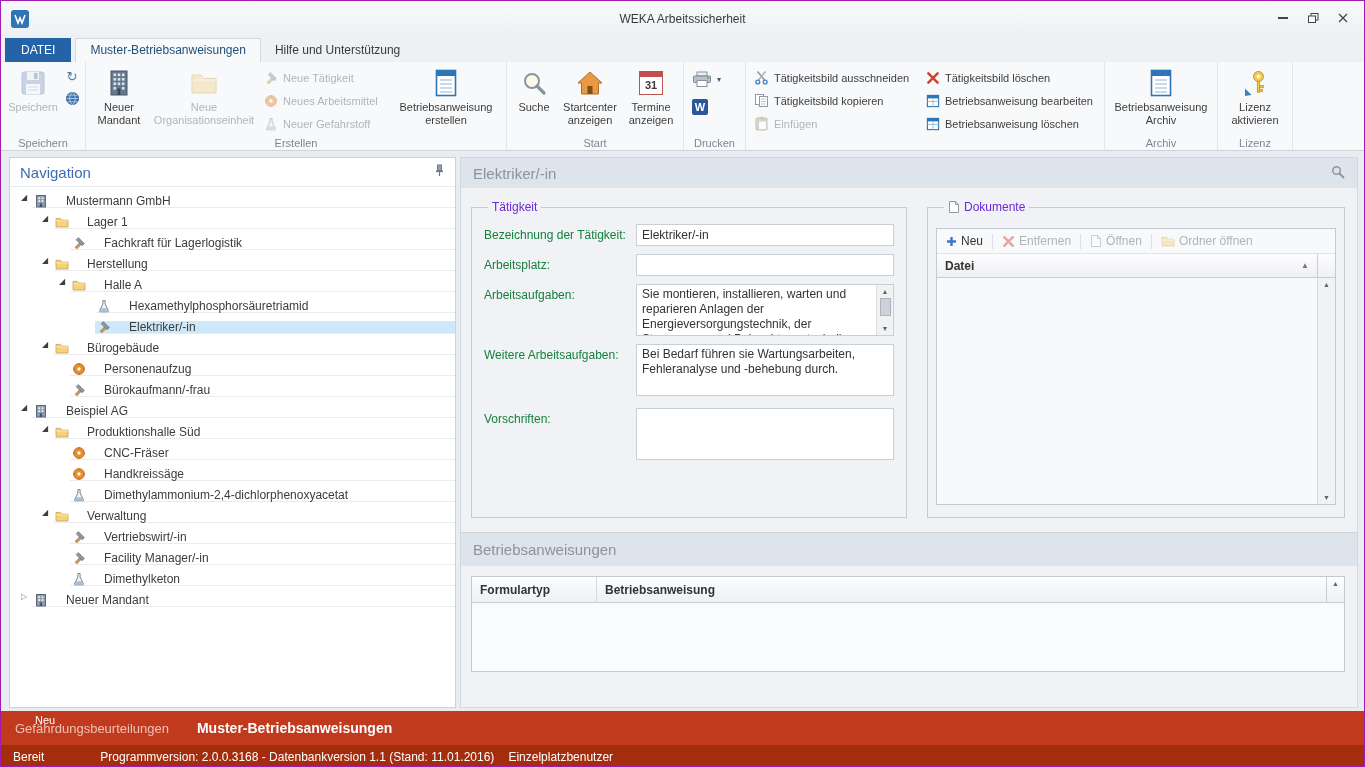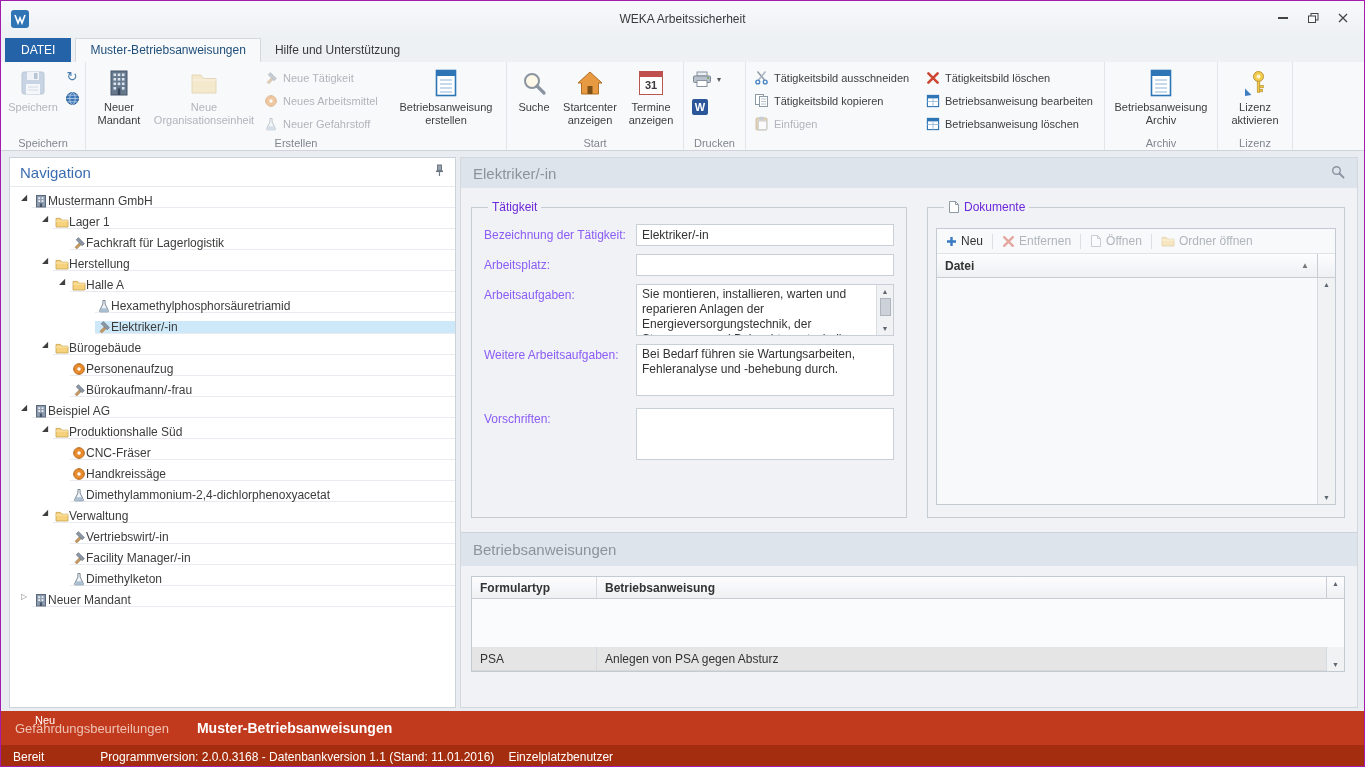--- a/index.html
+++ b/index.html
@@ -41,36 +41,36 @@
 
   
   .nav-panel{position:absolute;left:8px;top:156px;width:447px;height:551px;background:#fff;border:1px solid #ccd2d9;}
   .nav-header{height:29px;display:flex;align-items:center;justify-content:space-between;padding:0 10px;border-bottom:1px solid #e7eaee;}
   .nav-title{font-size:15px;color:#3b6cb0;}
   .tree{overflow:hidden;}
   .trow{display:flex;align-items:stretch;height:21px;font-size:12px;color:#3c3c3c;cursor:default;}
   .lvl0{padding-left:6px;}.lvl1{padding-left:27px;}.lvl2{padding-left:44px;}.lvl3{padding-left:69px;}
   .exp{width:16px;flex:none;display:flex;align-items:center;justify-content:center;font-size:8px;color:#3f3f3f;}
   .exp.closed{color:#8a8a8a;}
-  .rb{flex:1;display:flex;align-items:center;gap:0;border-bottom:1px solid #e8ebef;padding-left:2px;min-width:0;margin-top:8px;}
+  .rb{flex:1;display:flex;align-items:center;gap:18px;border-bottom:1px solid #e8ebef;padding-left:2px;min-width:0;margin-top:8px;}
   .rb.sel{background:#cde9f9;}
   .tl{white-space:nowrap;overflow:hidden;}
   .ti{width:14px;height:14px;flex:none;}
 
   
   .content{position:absolute;left:459px;top:156px;width:898px;height:551px;background:#f0f2f5;border:1px solid #d3d8de;}
   .content-header{height:30px;display:flex;align-items:center;justify-content:space-between;padding:0 12px;background:#dee4ec;}
   .ch-title,.ba-title{font-size:15px;color:#8d939c;}
   .form-area{position:absolute;top:30px;left:0;right:0;height:344px;}
   .fs{position:absolute;border:1px solid #c6ccd4;padding:10px 12px 8px;}
   .fs legend{font-size:12px;color:#6d28d9;padding:0 4px;margin-left:4px;display:flex;align-items:center;gap:4px;}
   .fs-t{left:10px;top:12px;width:436px;height:318px;}
   .fs-d{left:466px;top:12px;right:12px;height:318px;}
   .frow{display:flex;align-items:flex-start;margin-bottom:8px;}
-  .flabel{width:152px;flex:none;font-size:12px;color:#8b5cf6;padding-top:4px;}
+  .flabel{width:152px;flex:none;font-size:12px;color:#15803d;padding-top:4px;}
   .fctl{flex:1;min-width:0;}
   .fld{width:100%;height:22px;border:1px solid #c9cfd7;background:#fff;font-family:"Liberation Sans","DejaVu Sans",sans-serif;font-size:12px;padding:0 5px;color:#333;}
   .tbox{height:52px;border:1px solid #c9cfd7;background:#fff;position:relative;font-size:12px;line-height:15px;color:#333;overflow:hidden;padding:2px 6px 2px 5px;}
   .tbox.has-scroll{padding-right:21px;}
   .tscroll{position:absolute;top:0;right:0;bottom:0;width:17px;background:#f1f2f4;border-left:1px solid #dadde2;display:flex;flex-direction:column;align-items:center;padding:2px 0;}
   .sarr{font-size:7px;color:#5d666f;line-height:9px;}
   .sthumb{width:11px;height:18px;background:#cdd2d9;border:1px solid #aeb4bd;margin-bottom:auto;margin-top:2px;}
 
   
   .dok-box{position:absolute;left:8px;right:8px;top:14px;bottom:12px;border:1px solid #c4cad2;background:#f7f9fb;display:flex;flex-direction:column;}
@@ -739,31 +739,20 @@
       <span class="ba-title">Betriebsanweisungen</span>
     </div>
     <div class="ba-table">
       <div class="ba-thead">
         <div class="ba-th1">Formulartyp</div>
         <div class="ba-th2">Betriebsanweisung</div>
         <div class="ba-thscroll">
             <span class="sarr">▲</span>
           </div>
       </div>
-      <div class="ba-grid">
-        <div class="ba-rowsarea">
-          <div class="ba-row">
-            <div class="ba-c1">PSA</div>
-            <div class="ba-c2">Anlegen von PSA gegen Absturz</div>
-          </div>
-        </div>
-        <div class="vscroll">
-          <span class="sarr" style="margin-top:auto">▼</span>
-        </div>
-      </div>
     </div>
   </div>
 
   <div class="bottom-nav">
     <span class="bn-item bn-dim">Gefährdungsbeurteilungen</span>
     <span class="bn-item bn-active">Muster-Betriebsanweisungen</span>
     <span class="bn-overlay">Neu</span>
   </div>
 
   <div class="statusbar">

